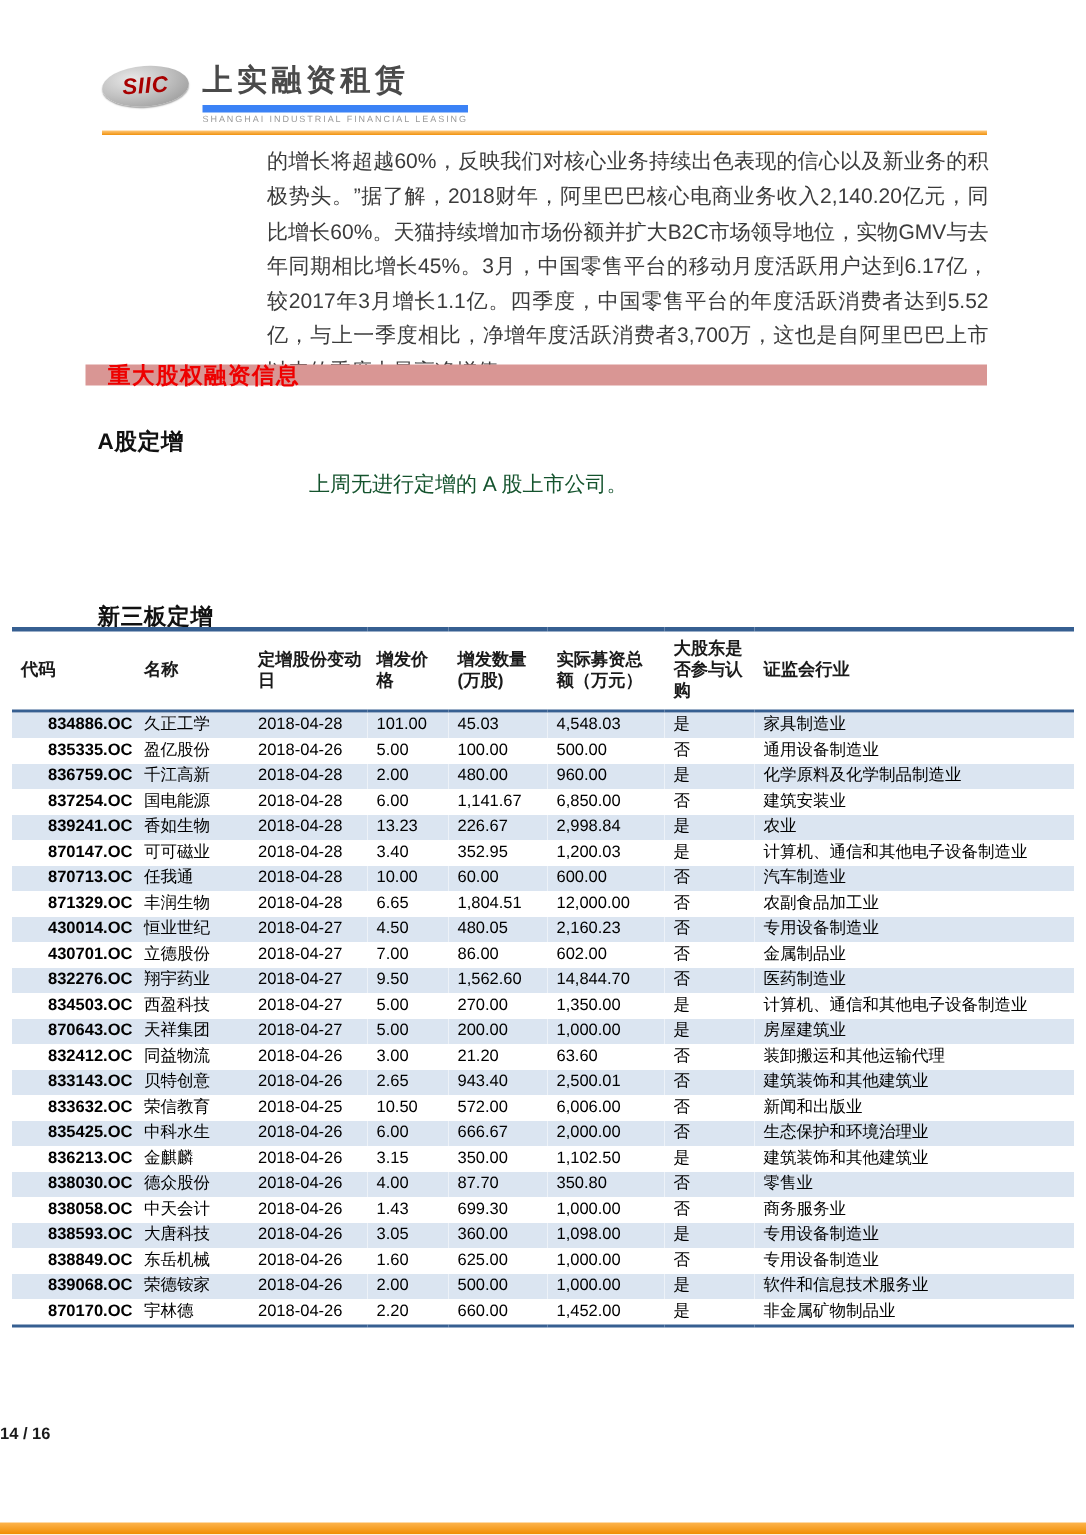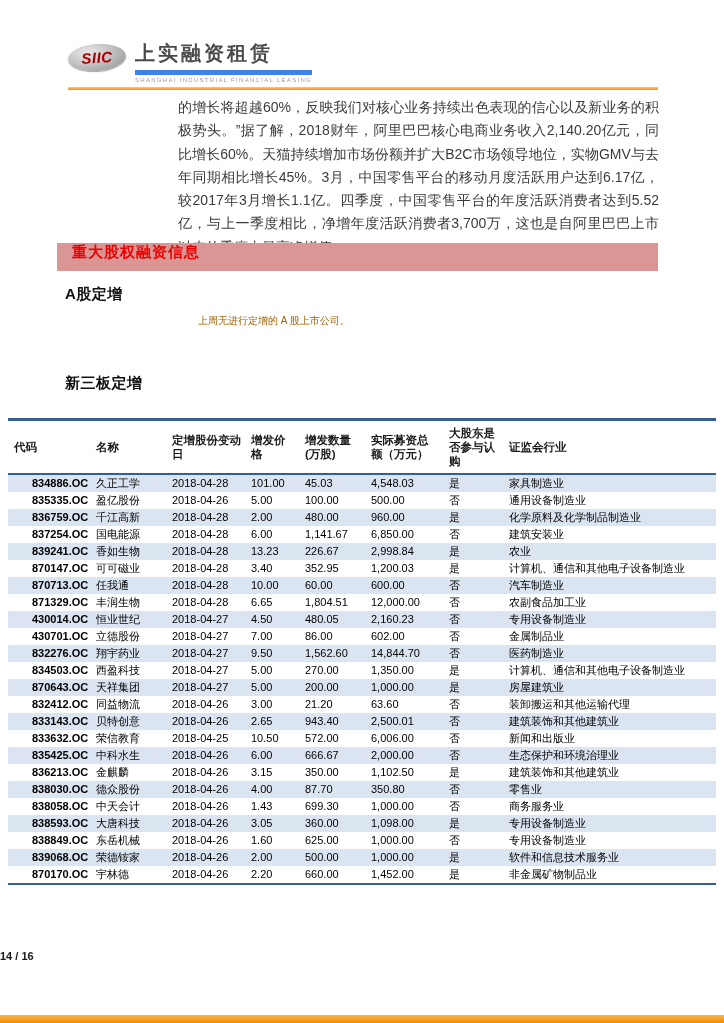--- a/index.html
+++ b/index.html
@@ -40,33 +40,33 @@
 
   
   .intro {
     position: absolute; top: 96px; left: 178px; width: 481px;
     font-size: 14px; line-height: 23.3px; color: #3b3b3b;
     text-align: justify;
   }
 
   
   .banner {
-    position: absolute; top: 243px; left: 57px; width: 601px; height: 28px;
+    position: absolute; top: 243px; left: 57px; width: 601px; height: 14px;
     background: #d99694;
-    display: flex; align-items: flex-start;
+    display: flex; align-items: center;
   }
   .banner span { margin-left: 15px; font-size: 15px; font-weight: bold; color: #ee0000; letter-spacing: 1px; }
 
   
   h2.sec { position: absolute; left: 65px; font-size: 15px; font-weight: bold; color: #111; letter-spacing: .5px; }
   #a-share-heading { top: 285px; }
-  #neeq-heading { top: 374px; }
+  #neeq-heading { top: 402px; }
   .body-indent {
     position: absolute; top: 314px; left: 178px; width: 481px;
-    font-size: 10px; color: #a16207; text-indent: 2em;
+    font-size: 14px; color: #14532d; text-indent: 2em;
   }
 
   
   table.neeq {
     position: absolute; top: 418px; left: 8px; width: 708px;
     border-collapse: collapse; table-layout: fixed;
     font-size: 11px; color: #000;
   }
   table.neeq th {
     border-top: 3px solid #365f91;

